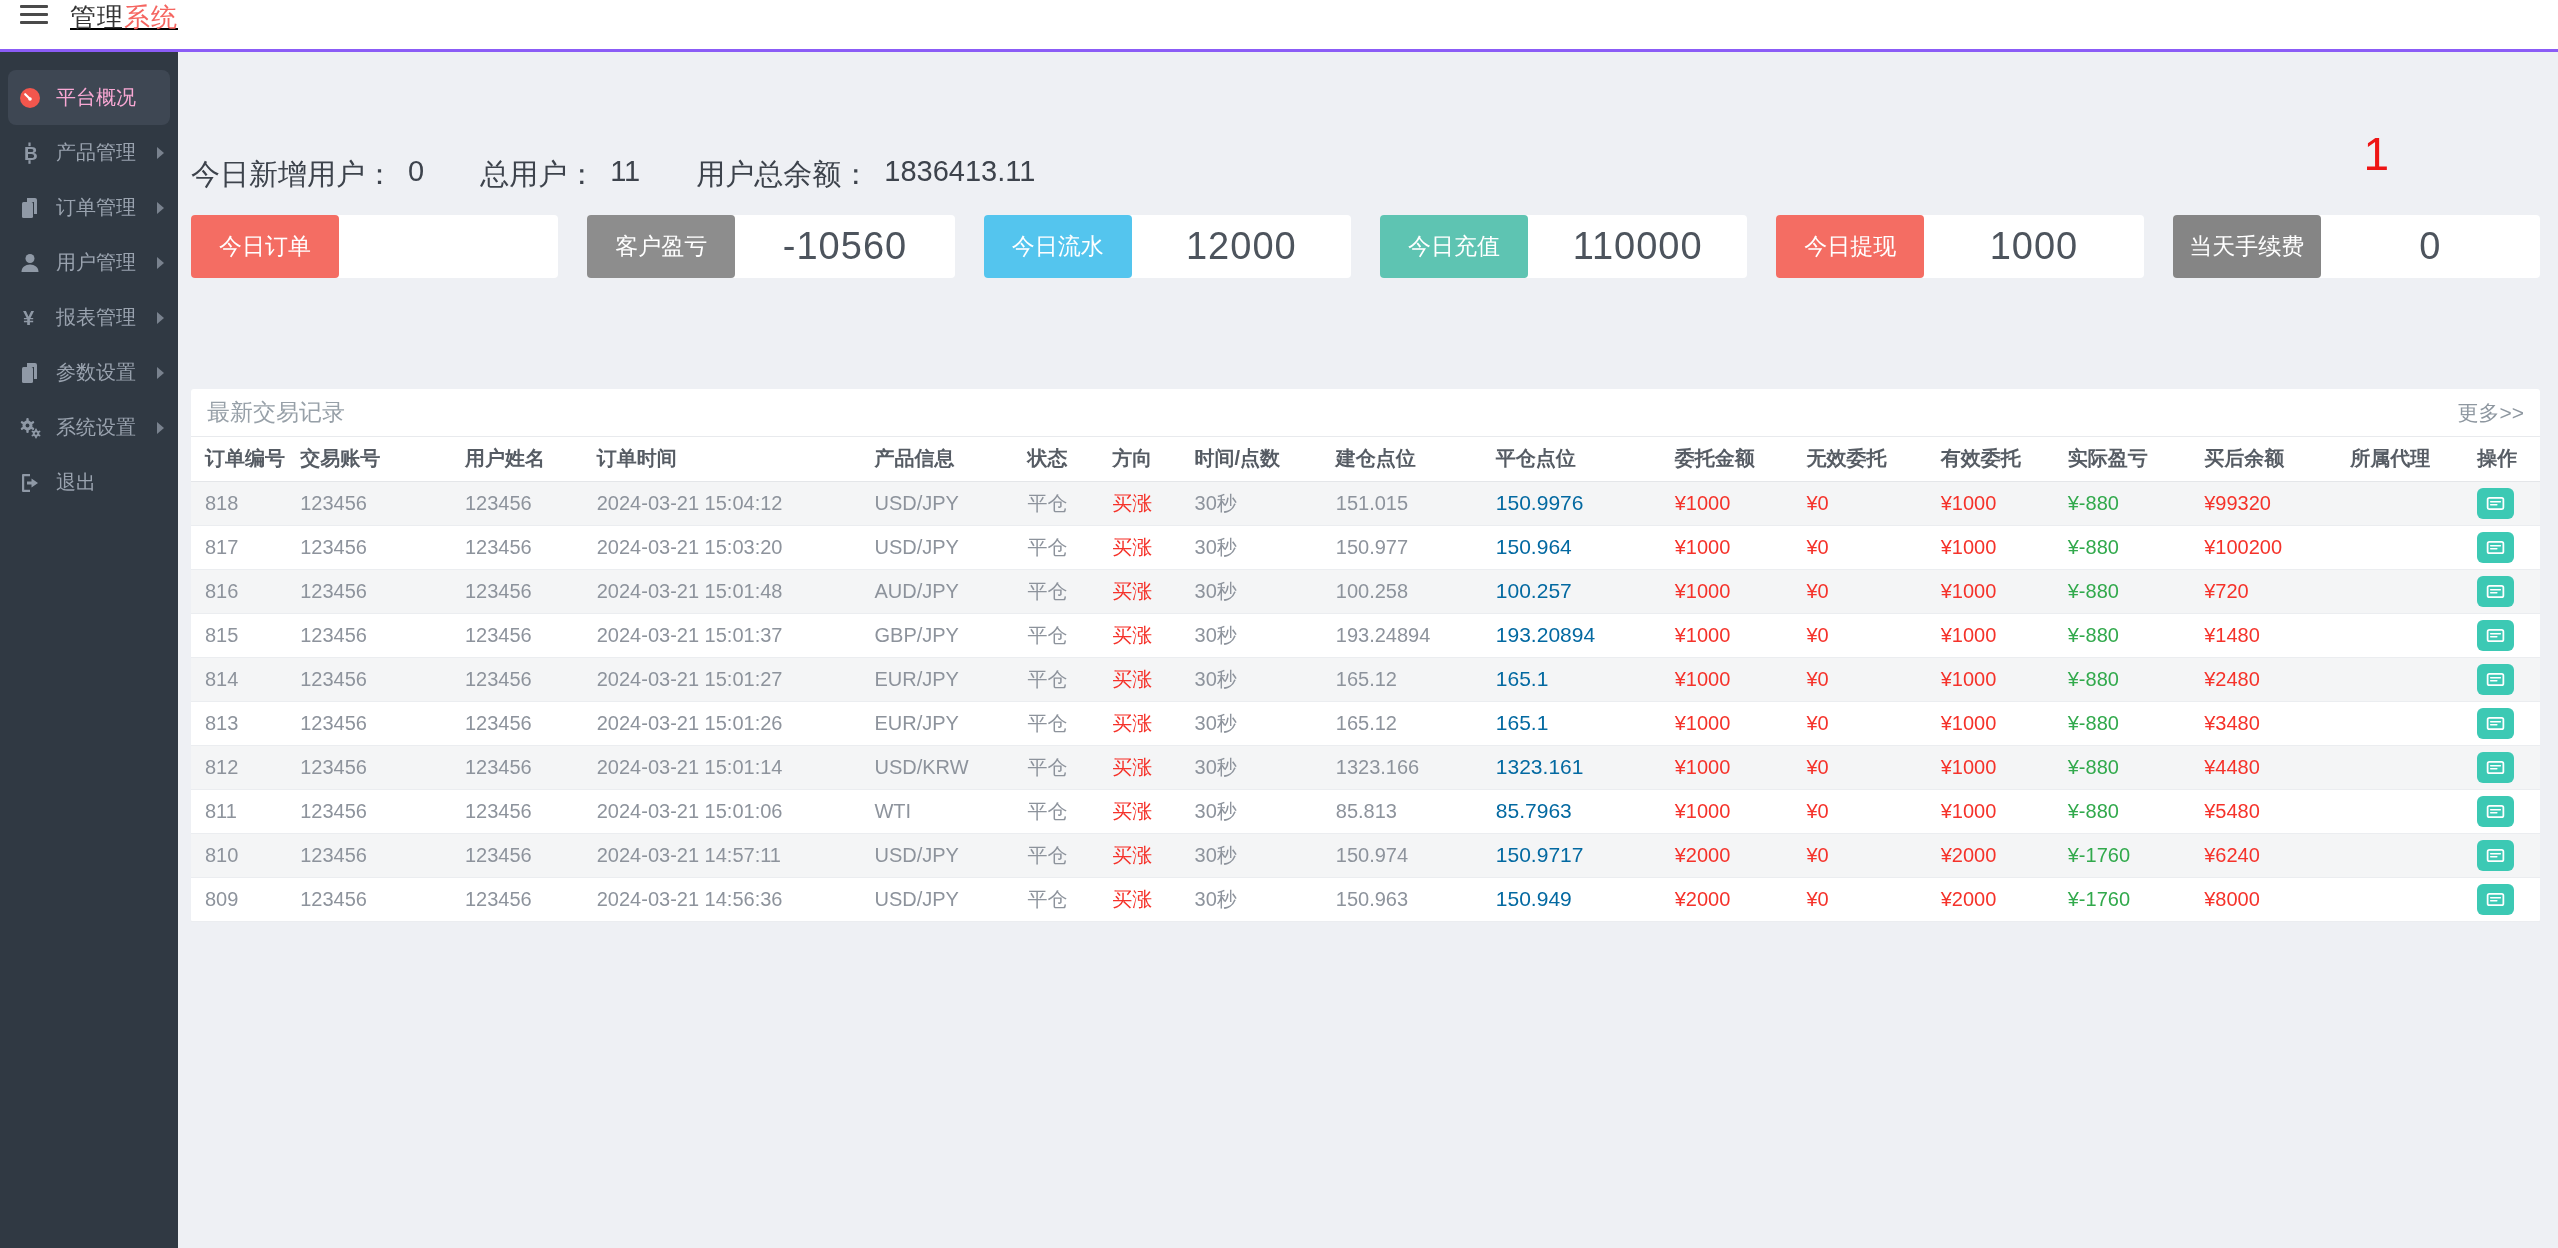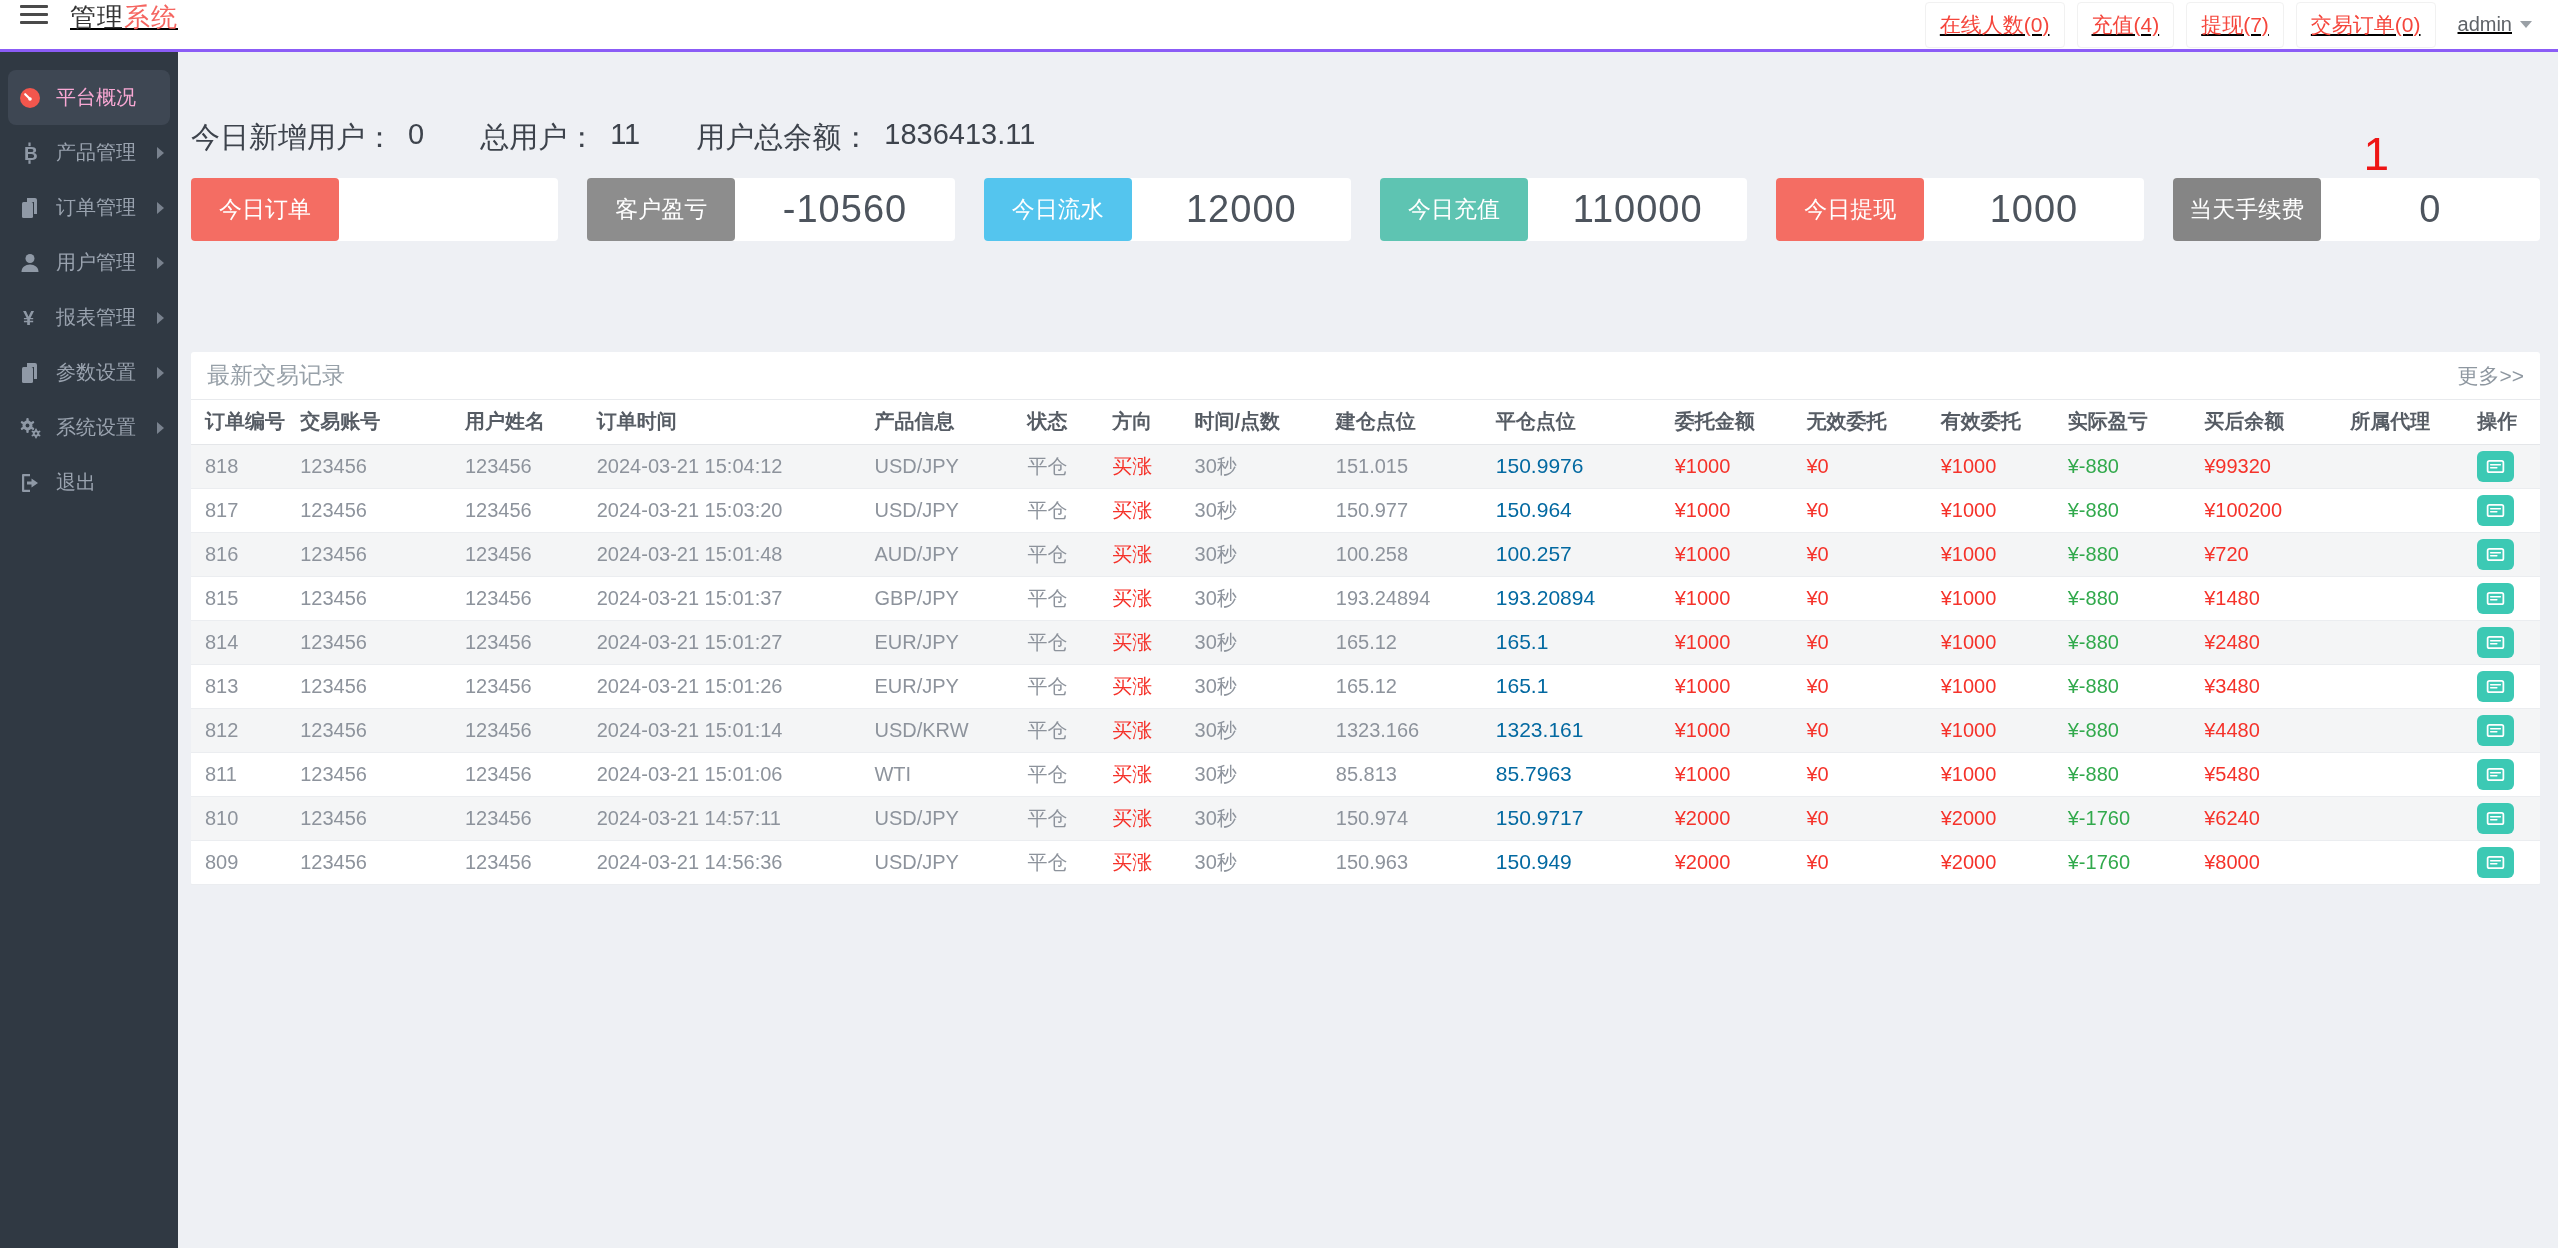--- a/index.html
+++ b/index.html
@@ -42,21 +42,21 @@
     background: #3e4753; color: #f9a8d4; margin: 0 8px; padding-left: 10px;
     border-radius: 8px;
   }
   .chev-right {
     width: 0; height: 0; border-top: 6px solid transparent; border-bottom: 6px solid transparent;
     border-left: 7px solid #79828e; margin-left: auto; margin-right: 14px;
   }
   
   .main { position: absolute; left: 178px; top: 52px; right: 0; bottom: 0; padding: 0 18px 0 13px; }
   .notif-badge { position: absolute; top: 75px; right: 169px; color: #ee1515; font-size: 46px; font-weight: 500; }
-  .stats-row { margin-top: 66px; display: flex; align-items: baseline; gap: 56px; color: #3d434c; font-size: 29px; }
+  .stats-row { margin-top: 103px; display: flex; align-items: baseline; gap: 56px; color: #3d434c; font-size: 29px; }
   .stat-pair { display: flex; gap: 14px; }
   
   .cards { display: flex; gap: 29px; margin-top: 20px; }
   .card { flex: 1; height: 63px; display: flex; background: #ffffff; border-radius: 4px; }
   .card-label {
     width: 148px; flex: 0 0 148px; border-radius: 4px; color: #fff;
     display: flex; align-items: center; justify-content: center;
     font-size: 23px; line-height: 1.2;
   }
   .card-value {
@@ -93,30 +93,20 @@
 <body>
 
 <div class="topbar">
   <div class="hamburger">
     <div></div>
       <div></div>
       <div></div>
   </div>
   <div class="brand">
     <span class="t1">管理</span><span class="t2">系统</span>
-  </div>
-  <div class="topbar-right">
-    <span class="top-link">在线人数(0)</span>
-    <span class="top-link">充值(4)</span>
-    <span class="top-link">提现(7)</span>
-    <span class="top-link">交易订单(0)</span>
-    <span class="admin-menu">
-      <span>admin</span>
-      <span class="caret-down"></span>
-    </span>
   </div>
 </div>
 
 <div class="sidebar">
   <div class="side-item active">
     <svg class="icn" viewBox="0 0 24 24">
       <circle cx="12" cy="12" r="10" fill="#f2564d"></circle>
       <path d="M12 13 L7.2 8.2" stroke="#fff" stroke-width="2.2" stroke-linecap="round"></path>
       <circle cx="12" cy="13" r="1.8" fill="#fff"></circle>
     </svg>

